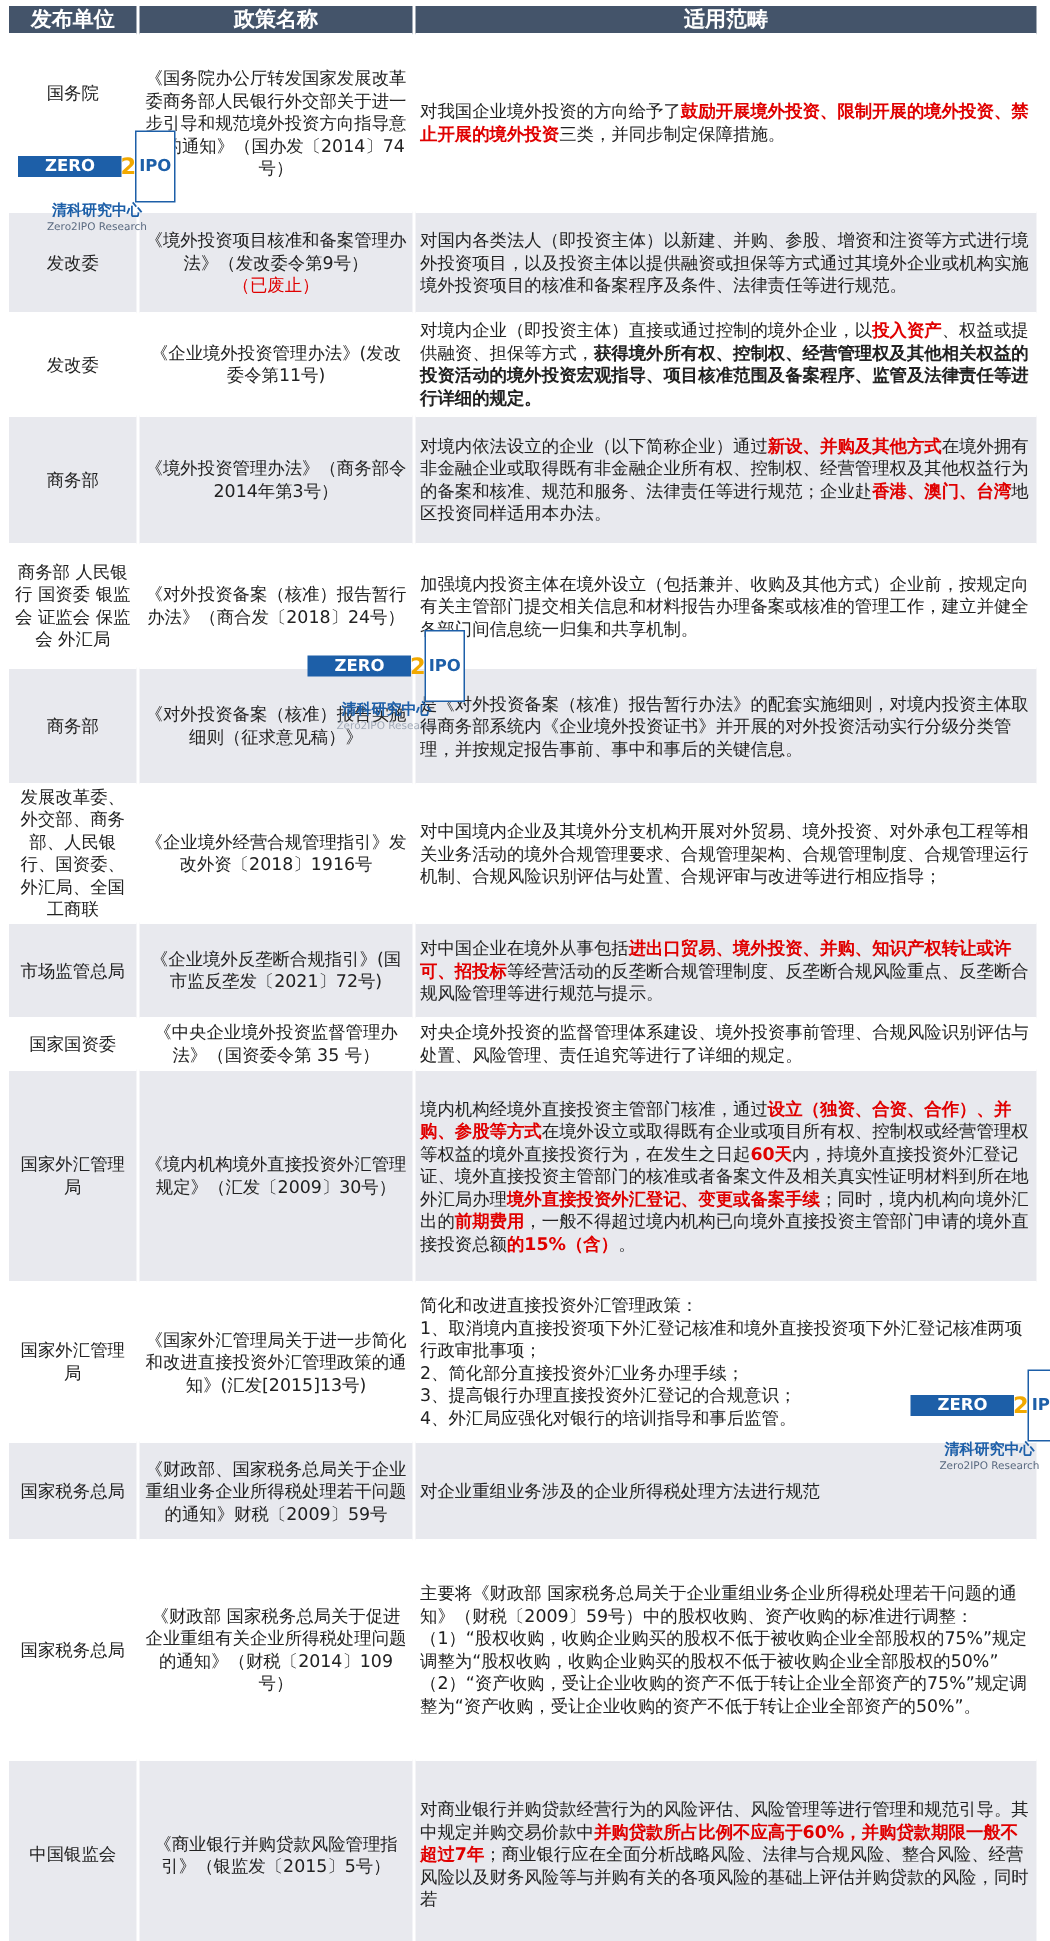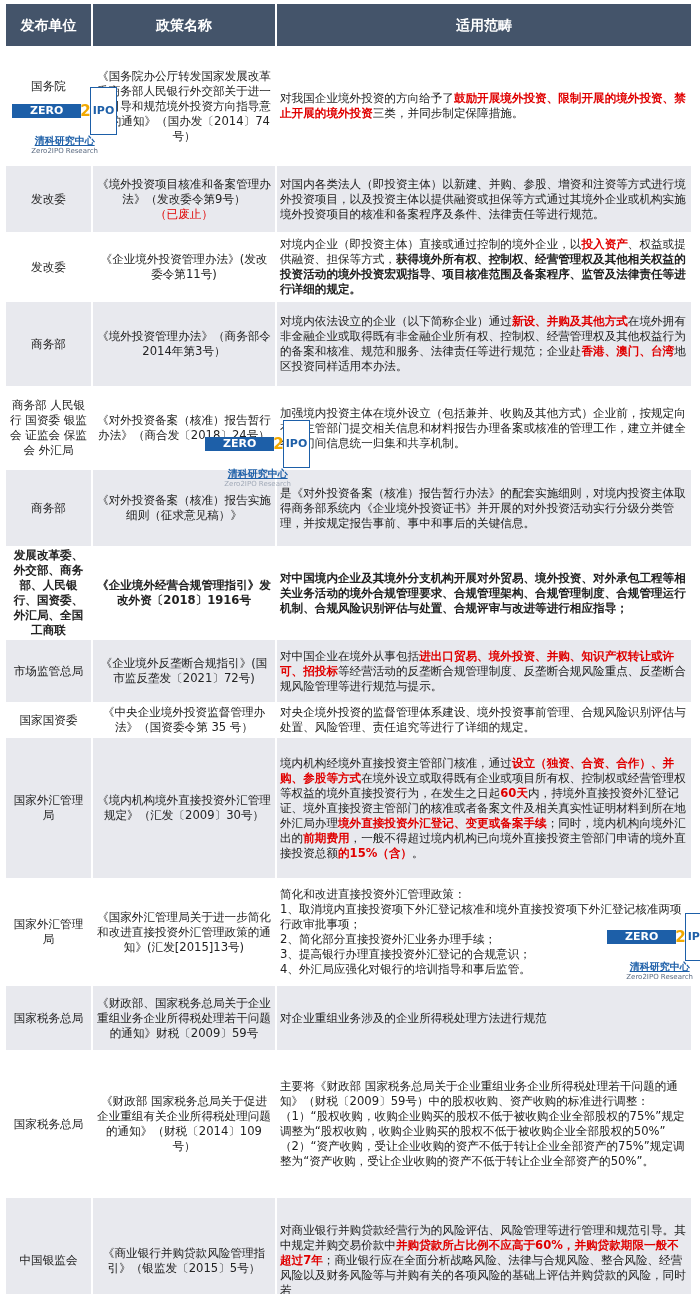--- a/index.html
+++ b/index.html
@@ -1,36 +1,36 @@
 <!DOCTYPE html>
 <html><head>
 <meta charset="utf-8">
 <style>
   html, body { margin: 0; padding: 0; background: #ffffff; }
   body { width: 700px; height: 1294px; overflow: hidden; position: relative;
          font-family: "DejaVu Sans", "Liberation Sans", sans-serif; color: #222; }
   table { position: absolute; left: 6px; top: 4px; width: 686px; border-collapse: collapse; table-layout: fixed; }
-  th { background: #44546a; color: #fff; font-size: 14px; font-weight: bold; height: 18px; padding: 12px;
+  th { background: #44546a; color: #fff; font-size: 14px; font-weight: bold; height: 18px; padding: 0;
        border-right: 2px solid #fff; text-align: center; line-height: 18px; }
   td { font-size: 11.6px; line-height: 15px; padding: 1px 3px; border-right: 2px solid #fff;
        border-top: 2px solid #fff; vertical-align: middle; }
   tr.odd td { background: #ffffff; }
   tr.even td { background: #e8e9ee; }
   td.unit { text-align: center; width: 80px; padding: 0 2px; }
   td.policy { text-align: center; }
   td.scope { text-align: left; }
   .red { color: #e00000; font-weight: bold; }
   .bold { font-weight: bold; }
   .abolished { color: #e00000; font-weight: normal; display: block; }
   .logo { display: inline-block; text-align: center; }
   .logo-box { display: inline-flex; align-items: center; font-weight: bold; font-size: 11px; line-height: 14px; }
   .logo-zero { background: #1d5fa8; color: #fff; padding: 0 18px; }
   .logo-2 { color: #f2a900; font-size: 15px; margin: 0 -1px; }
   .logo-ipo { border: 1px solid #1d5fa8; color: #1d5fa8; padding: 16px 2px; background:#fff; }
-  .logo-cn { color: #1d5fa8; font-weight: bold; font-size: 10px; line-height: 12px; display: block; text-decoration: underline; }
+  .logo-cn { color: #1d5fa8; font-weight: bold; font-size: 10px; line-height: 12px; display: block; }
   .logo-en { color: #5a6a80; font-size: 7px; line-height: 8px; display: block; }
   .logo-abs { position: absolute; }
 </style>
 </head>
 <body>
 
 <table>
   <colgroup>
     <col style="width:86px">
     <col style="width:184px">
@@ -67,21 +67,21 @@
       <tr class="odd" style="height: 82px;">
         <td class="unit">商务部 人民银行 国资委 银监会 证监会 保监会 外汇局</td>
         <td class="policy"><span>《对外投资备案（核准）报告暂行办法》（商合发〔2018〕24号）</span></td>
         <td class="scope"><span>加强境内投资主体在境外设立（包括兼并、收购及其他方式）企业前，按规定向有关主管部门提交相关信息和材料报告办理备案或核准的管理工作，建立并健全各部门间信息统一归集和共享机制。</span></td>
       </tr>
       <tr class="even" style="height: 78px;">
         <td class="unit">商务部</td>
         <td class="policy"><span>《对外投资备案（核准）报告实施细则（征求意见稿）》</span></td>
         <td class="scope"><span>是《对外投资备案（核准）报告暂行办法》的配套实施细则，对境内投资主体取得商务部系统内《企业境外投资证书》并开展的对外投资活动实行分级分类管理，并按规定报告事前、事中和事后的关键信息。</span></td>
       </tr>
-      <tr class="odd" style="height: 88px; font-weight: bold;">
+      <tr class="odd" style="height: 88px;">
         <td class="unit">发展改革委、外交部、商务部、人民银行、国资委、外汇局、全国工商联</td>
         <td class="policy"><span>《企业境外经营合规管理指引》发改外资〔2018〕1916号</span></td>
         <td class="scope"><span>对中国境内企业及其境外分支机构开展对外贸易、境外投资、对外承包工程等相关业务活动的境外合规管理要求、合规管理架构、合规管理制度、合规管理运行机制、合规风险识别评估与处置、合规评审与改进等进行相应指导；</span></td>
       </tr>
       <tr class="even" style="height: 64px;">
         <td class="unit">市场监管总局</td>
         <td class="policy"><span>《企业境外反垄断合规指引》(国市监反垄发〔2021〕72号)</span></td>
         <td class="scope"><span>对中国企业在境外从事包括</span><span class="red">进出口贸易、境外投资、并购、知识产权转让或许可、招投标</span><span>等经营活动的反垄断合规管理制度、反垄断合规风险重点、反垄断合规风险管理等进行规范与提示。</span></td>
       </tr>
       <tr class="odd" style="height: 30px;">

